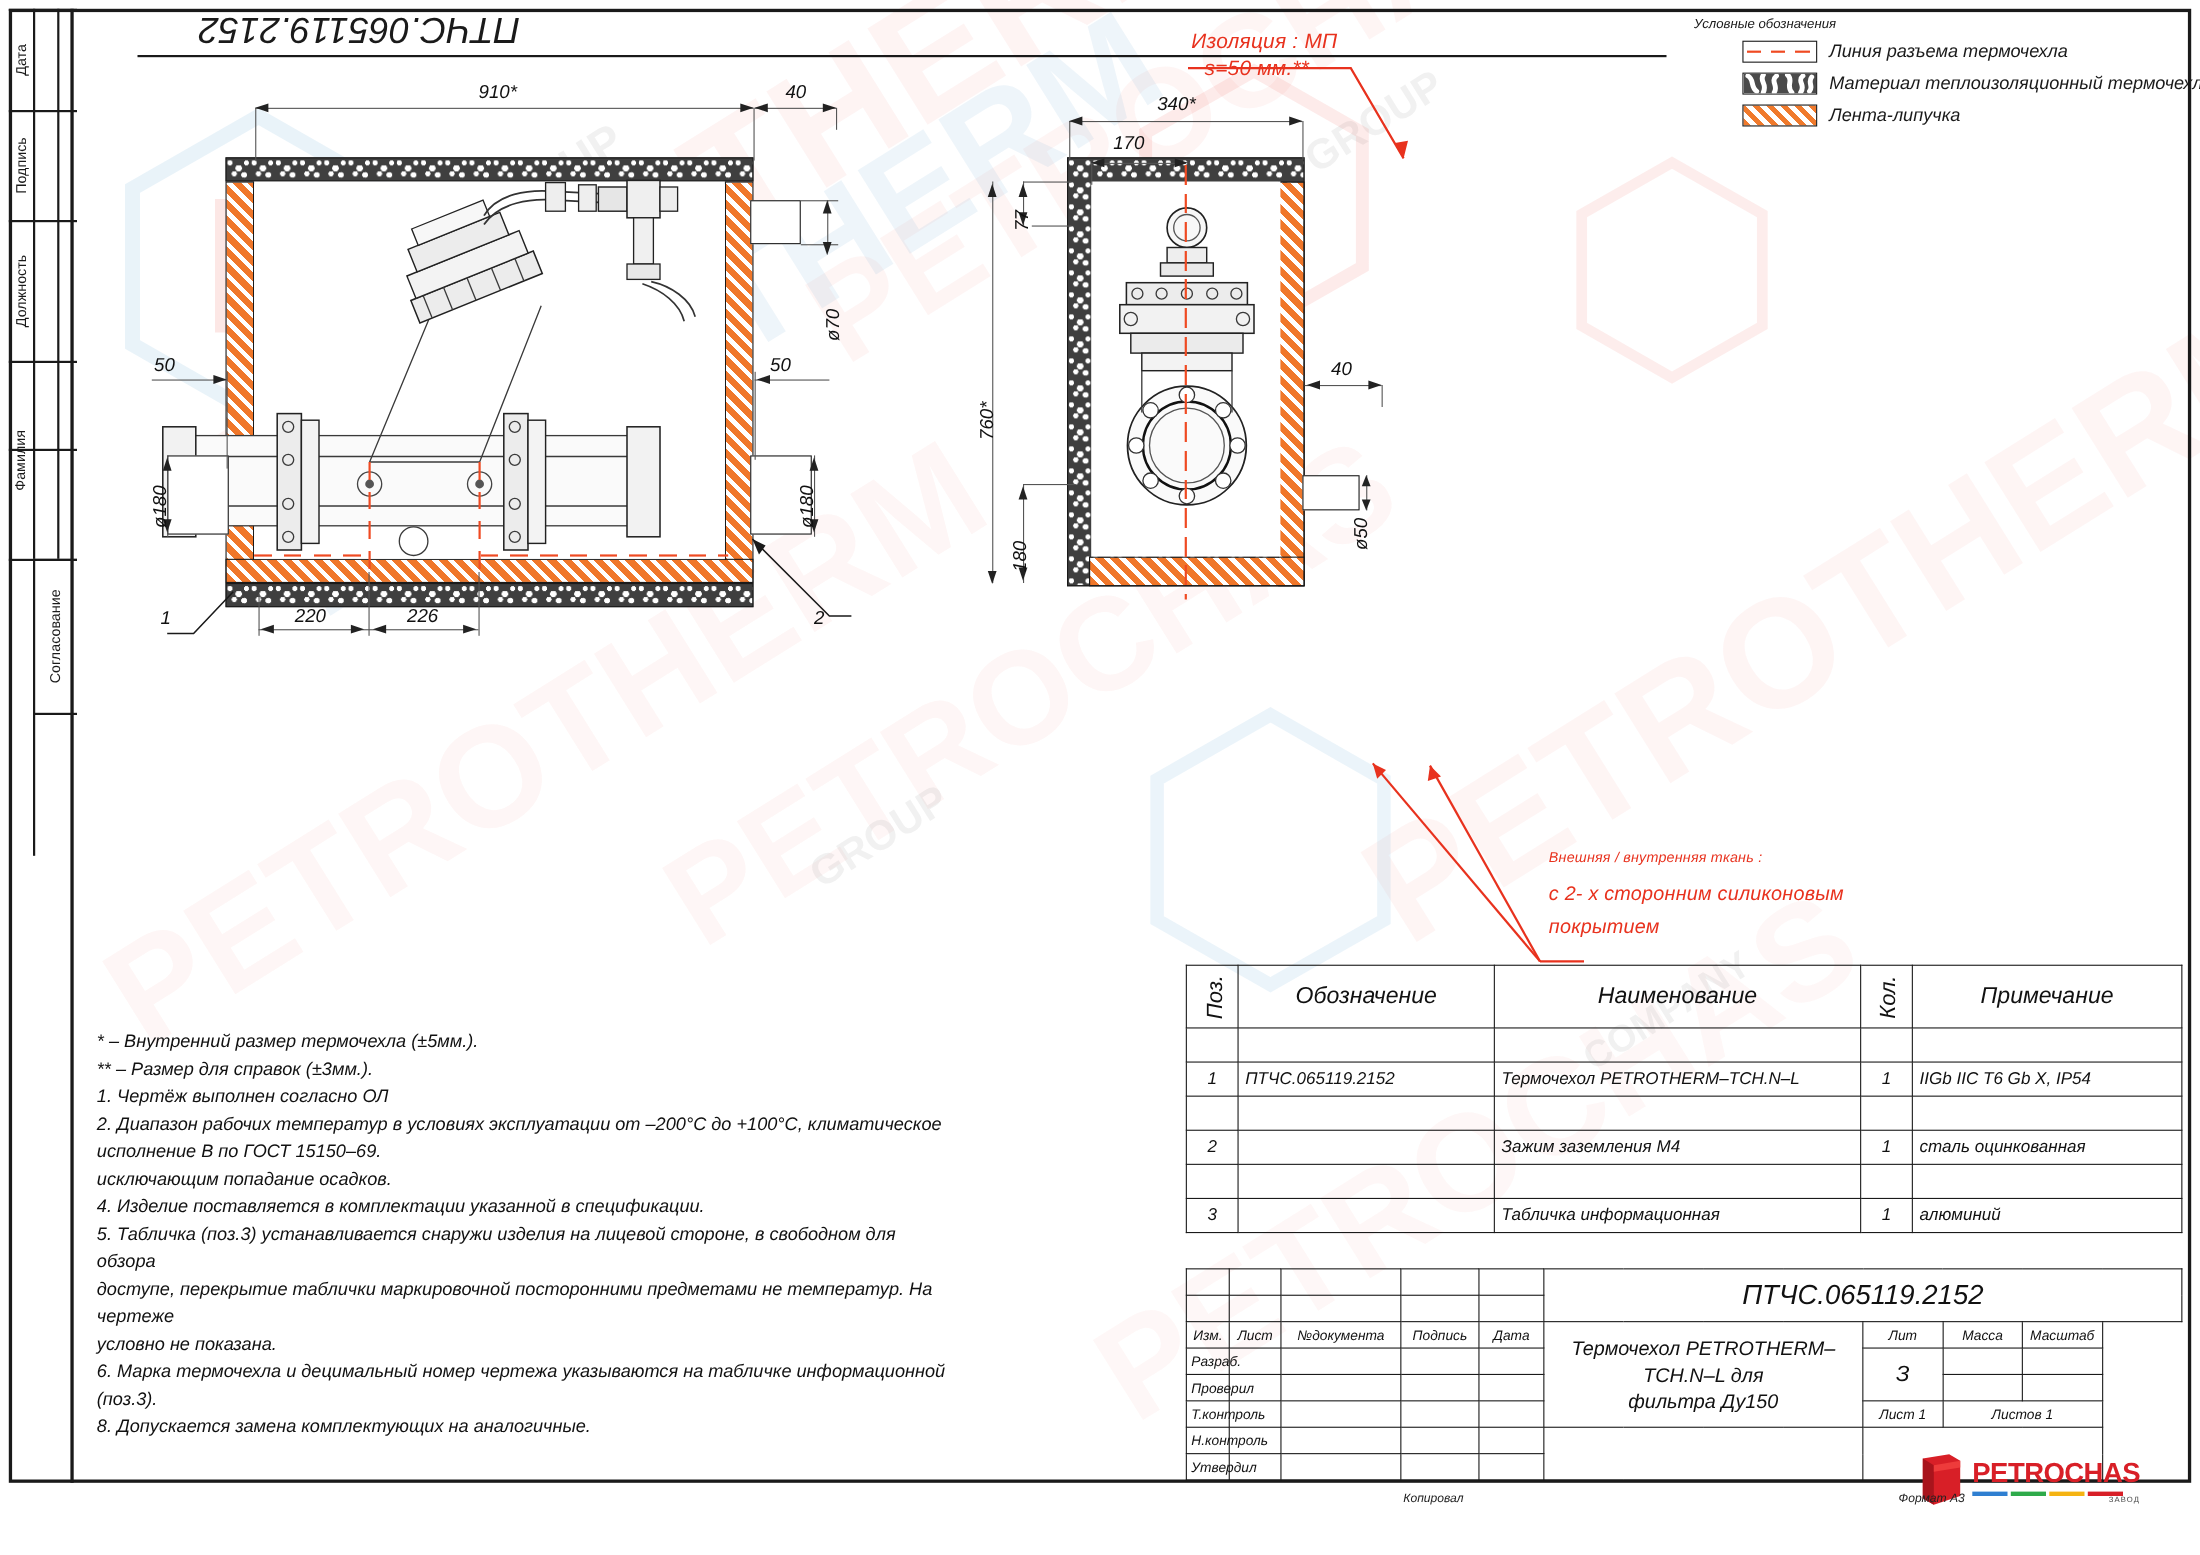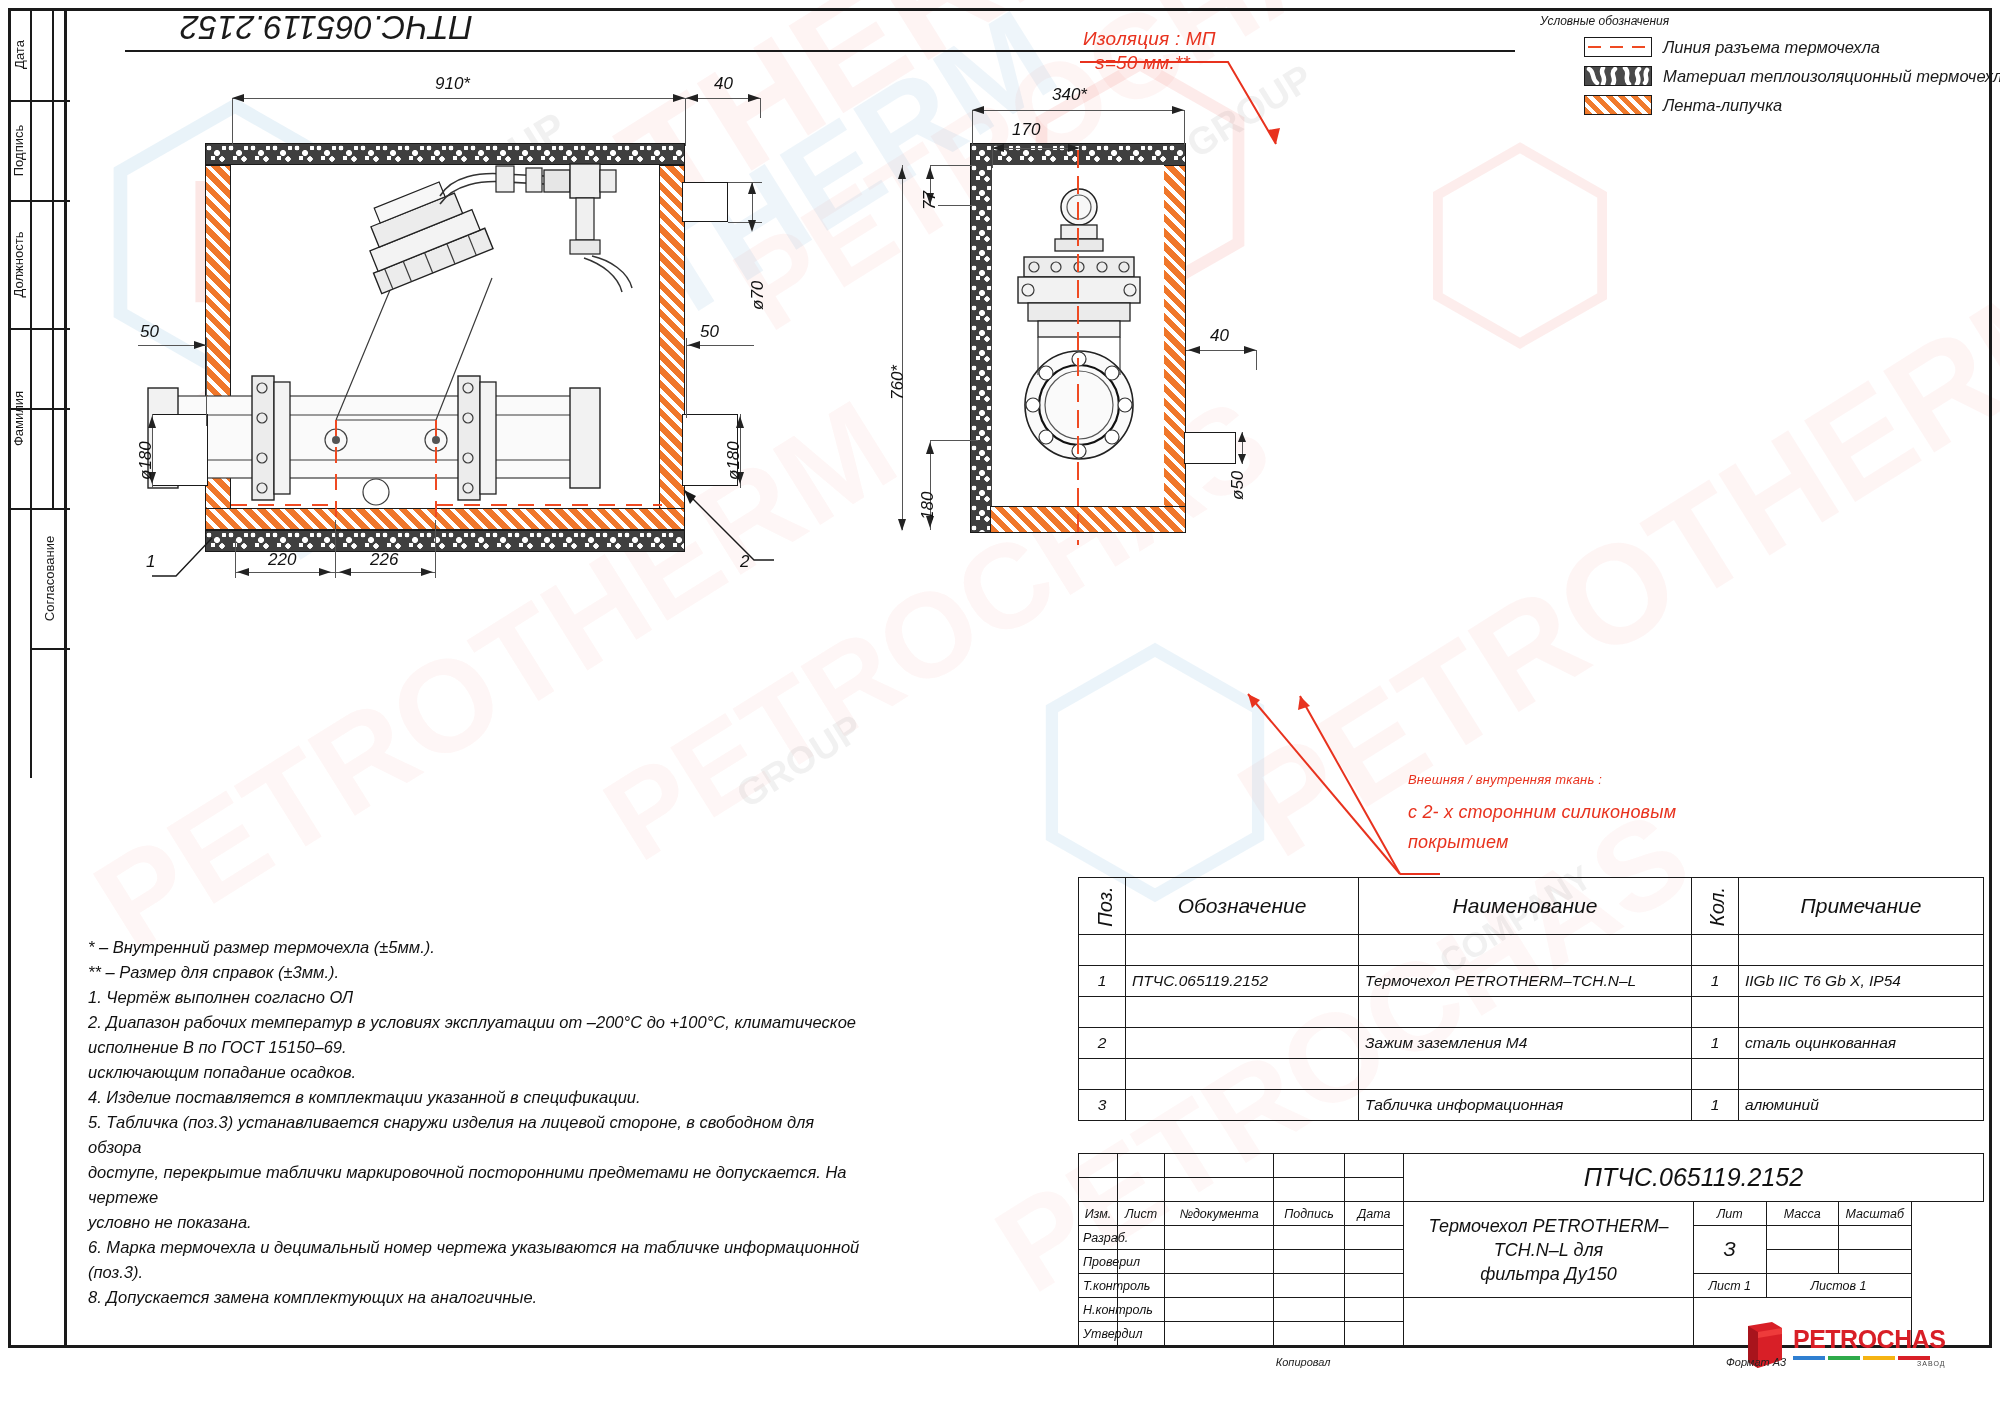--- a/index.html
+++ b/index.html
@@ -505,21 +505,21 @@
 
 <div id="notes">
   <div>* – Внутренний размер термочехла (±5мм.).</div>
   <div>** – Размер для справок (±3мм.).</div>
   <div>1. Чертёж выполнен согласно ОЛ</div>
   <div>2. Диапазон рабочих температур в условиях эксплуатации от –200°С до +100°С, климатическое</div>
   <div>исполнение В по ГОСТ 15150–69.</div>
   <div>исключающим попадание осадков.</div>
   <div>4. Изделие поставляется в комплектации указанной в спецификации.</div>
   <div>5. Табличка (поз.3) устанавливается снаружи изделия на лицевой стороне, в свободном для обзора</div>
-  <div>доступе, перекрытие таблички маркировочной посторонними предметами не допускается. На чертеже</div>
+  <div>доступе, перекрытие таблички маркировочной посторонними предметами не температур. На чертеже</div>
   <div>условно не показана.</div>
   <div>6. Марка термочехла и децимальный номер чертежа указываются на табличке информационной (поз.3).</div>
   <div>8. Допускается замена комплектующих на аналогичные.</div>
 </div>
 
 <table id="spec">
   <tbody>
       <tr class="hdr">
     <td class="c-pos"><span class="rotlab">Поз.</span></td>
     <td class="c-des">Обозначение</td>

